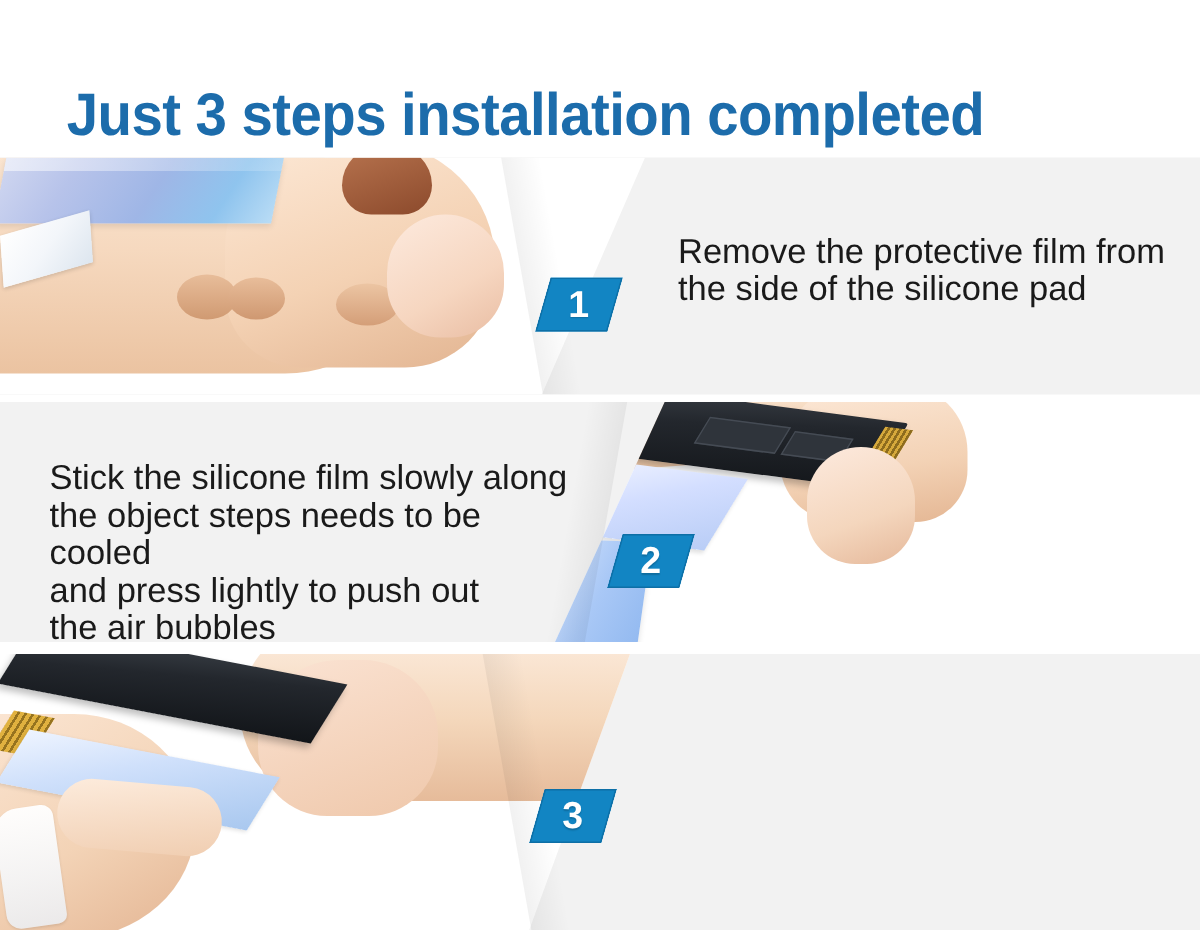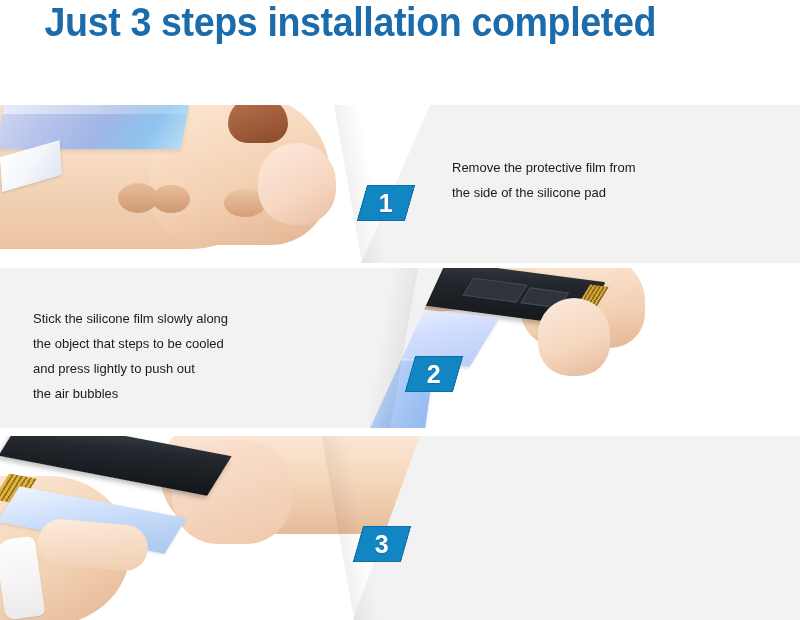--- a/index.html
+++ b/index.html
@@ -9,21 +9,21 @@
     font-family:"Liberation Sans","DejaVu Sans",sans-serif;
     overflow:hidden;
     position:relative;
   }
   .page{position:relative;width:800px;height:620px;background:#fff;}
 
   
   .title-bar{
     position:absolute;left:0;top:0;width:700px;height:100px;
     background:#ffffff;
-    display:flex;align-items:flex-start;justify-content:center;
+    display:flex;align-items:flex-end;justify-content:center;
   }
   .title{
     font-family:"Liberation Sans Narrow","Liberation Sans",sans-serif;
     font-size:40px;font-weight:bold;
     color:#1c6cab;
     letter-spacing:-0.4px;
     transform:scaleX(0.94);
     white-space:nowrap;
     text-shadow:0 1px 0 rgba(255,255,255,.6);
   }
@@ -59,21 +59,21 @@
   #row1 .diag-shadow{left:348px;transform:skewX(10deg);
     background:linear-gradient(90deg,rgba(0,0,0,.055),rgba(0,0,0,0));}
   #row2 .diag-shadow{left:378px;transform:skewX(-10deg);
     background:linear-gradient(90deg,rgba(0,0,0,0),rgba(0,0,0,.055));}
   #row3 .diag-shadow{left:338px;transform:skewX(10deg);
     background:linear-gradient(90deg,rgba(0,0,0,.055),rgba(0,0,0,0));}
 
   
   .step-text{
     position:absolute;
-    font-size:13px;line-height:25px;color:#1a1a1a;
+    font-size:23px;line-height:25px;color:#1a1a1a;
     font-family:"Liberation Sans","DejaVu Sans",sans-serif;
     white-space:pre-line;
   }
   #row1 .step-text{left:452px;top:50px;width:330px;}
   #row2 .step-text{left:33px;top:38px;width:350px;}
   #row3 .step-text{left:446px;top:68px;width:330px;}
 
   
   .badge{
     position:absolute;width:48px;height:36px;
@@ -283,21 +283,21 @@
         <div class="peel"></div>
         <div class="hand fingerA"></div>
 
       </div>
     </div>
     <div class="diag-shadow"></div>
     <div class="badge">
       <span>2</span>
     </div>
     <div class="step-text">Stick the silicone film slowly along
-the object that steps to be cooled
+the object steps needs to be cooled
 and press lightly to push out
 the air bubbles</div>
   </div>
 
   <div class="row" id="row3">
     <div class="panel text"></div>
     <div class="panel photo">
       <div class="ph" id="sc3">
         <div class="hand handL"></div>
         <div class="hand handR"></div>

